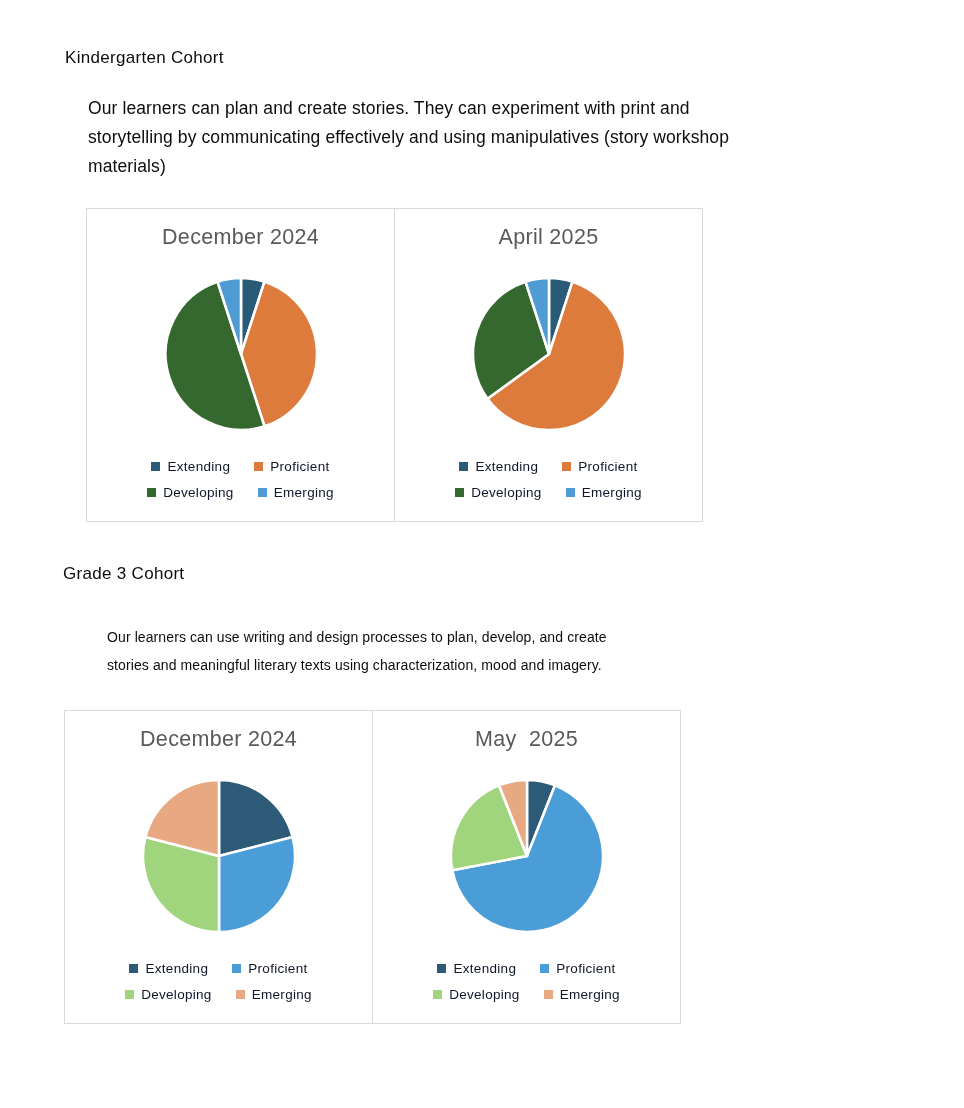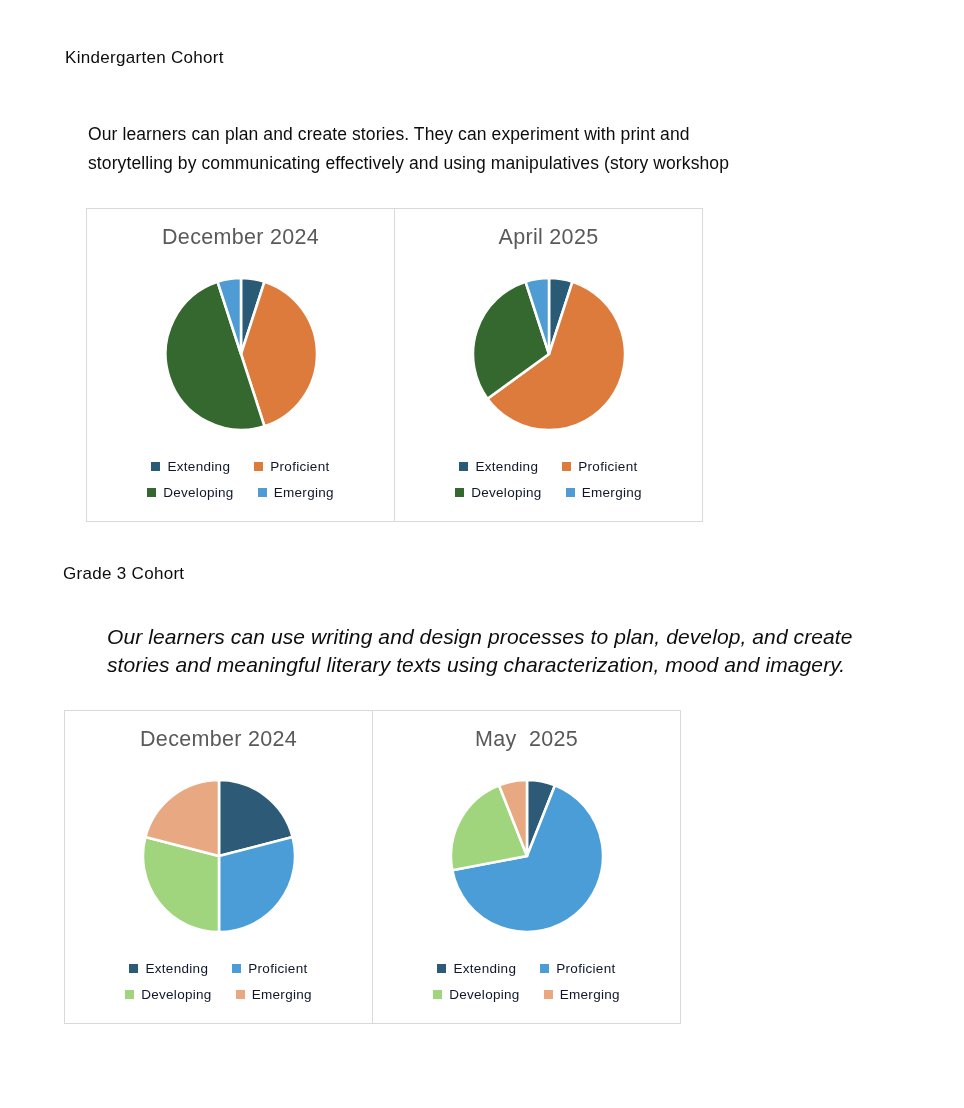--- a/index.html
+++ b/index.html
@@ -25,23 +25,23 @@
   }
   #sec1-heading { left: 65px; top: 48px; }
   #sec2-heading { left: 63px; top: 564px; }
   .section-desc {
     position: absolute;
     font-size: 17.5px;
     color: #0d0d0d;
     letter-spacing: 0.1px;
   }
   .section-desc .line { white-space: nowrap; line-height: 29px; }
-  #sec1-desc { left: 88px; top: 94px; margin-top: 26px; }
+  #sec1-desc { left: 88px; top: 94px; }
   #sec2-desc { left: 107px; top: 623px; }
-  #sec2-desc .line { line-height: 28px; font-size: 21px; font-style: italic; }
+  #sec2-desc .line { line-height: 28px; font-size: 14px; }
 
   .charts-group {
     position: absolute;
     display: flex;
   }
   #sec1-charts { left: 86px; top: 208px; }
   #sec2-charts { left: 64px; top: 710px; }
 
   .chart-panel {
     width: 309px; height: 314px;
@@ -88,20 +88,21 @@
 </head>
 <body>
 
 <div class="page">
 
   <div id="sec1-heading" class="section-heading">Kindergarten Cohort</div>
 
   <div id="sec1-desc" class="section-desc">
     <div class="line">Our learners can plan and create stories. They can experiment with print and</div>
     <div class="line">storytelling by communicating effectively and using manipulatives (story workshop</div>
+    <div class="line">materials)</div>
   </div>
 
   <div id="sec1-charts" class="charts-group">
 
     <div class="chart-panel">
       <div class="chart-title">December 2024</div>
       <div class="pie-wrap"><svg width="158" height="158" viewBox="0 0 160 160" xmlns="http://www.w3.org/2000/svg">
             <path d="M80,80 L80.00,3.00 A77,77 0 0 1 103.79,6.77 Z" fill="#2A5B76" stroke="#ffffff" stroke-width="2.6" stroke-linejoin="round"></path>
             <path d="M80,80 L103.79,6.77 A77,77 0 0 1 103.79,153.23 Z" fill="#DC7B3C" stroke="#ffffff" stroke-width="2.6" stroke-linejoin="round"></path>
             <path d="M80,80 L103.79,153.23 A77,77 0 0 1 56.21,6.77 Z" fill="#34682E" stroke="#ffffff" stroke-width="2.6" stroke-linejoin="round"></path>

